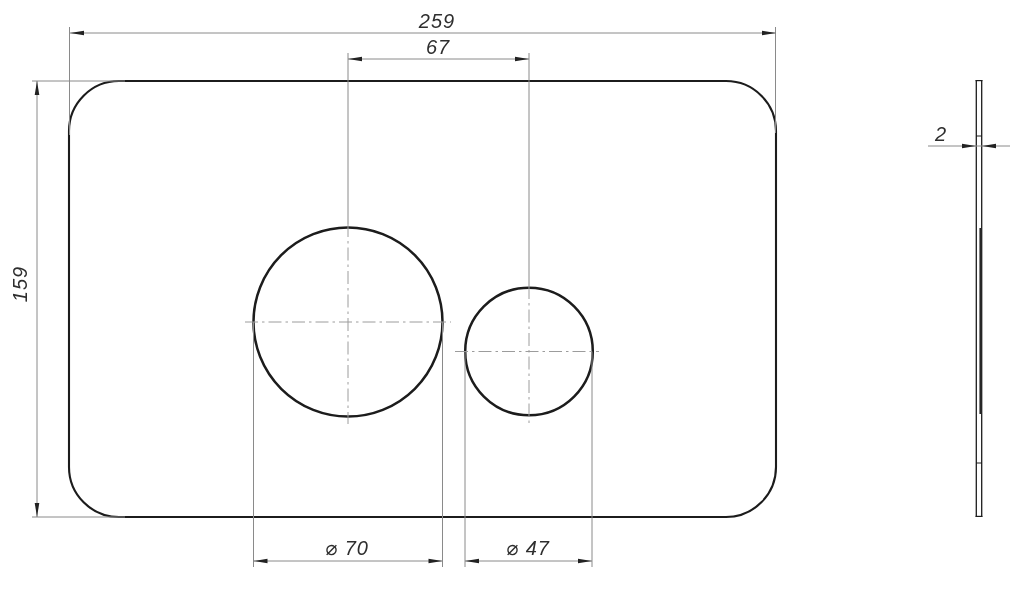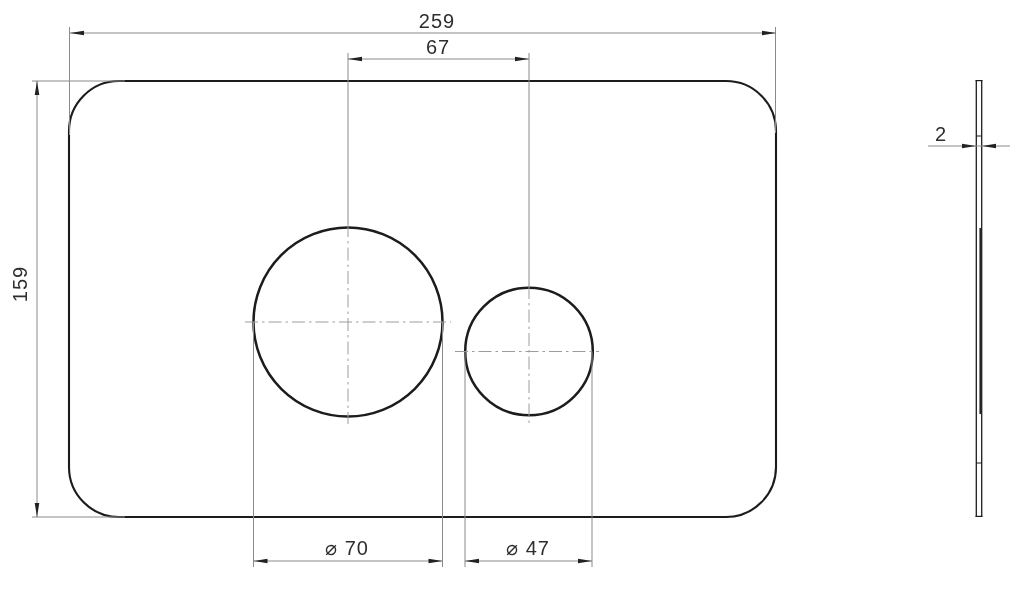--- a/index.html
+++ b/index.html
@@ -2,20 +2,21 @@
 <html><head>
 <meta charset="utf-8">
 <style>
   html,body{margin:0;padding:0;background:#ffffff;}
   .canvas{
     position:relative;
     width:1024px;height:595px;
     background:#ffffff;
     font-family:"Liberation Sans","DejaVu Sans",sans-serif;
     overflow:hidden;
+    font-style:italic;
   }
   svg{display:block;}
   text{
     font-family:"Liberation Sans","DejaVu Sans",sans-serif;
     font-size:20px;
     letter-spacing:1px;
     fill:#2e2e2e;
   }
   .outline{stroke:#1c1c1c;fill:none;}
   .thin{stroke:#8a8a8a;stroke-width:1;fill:none;}

